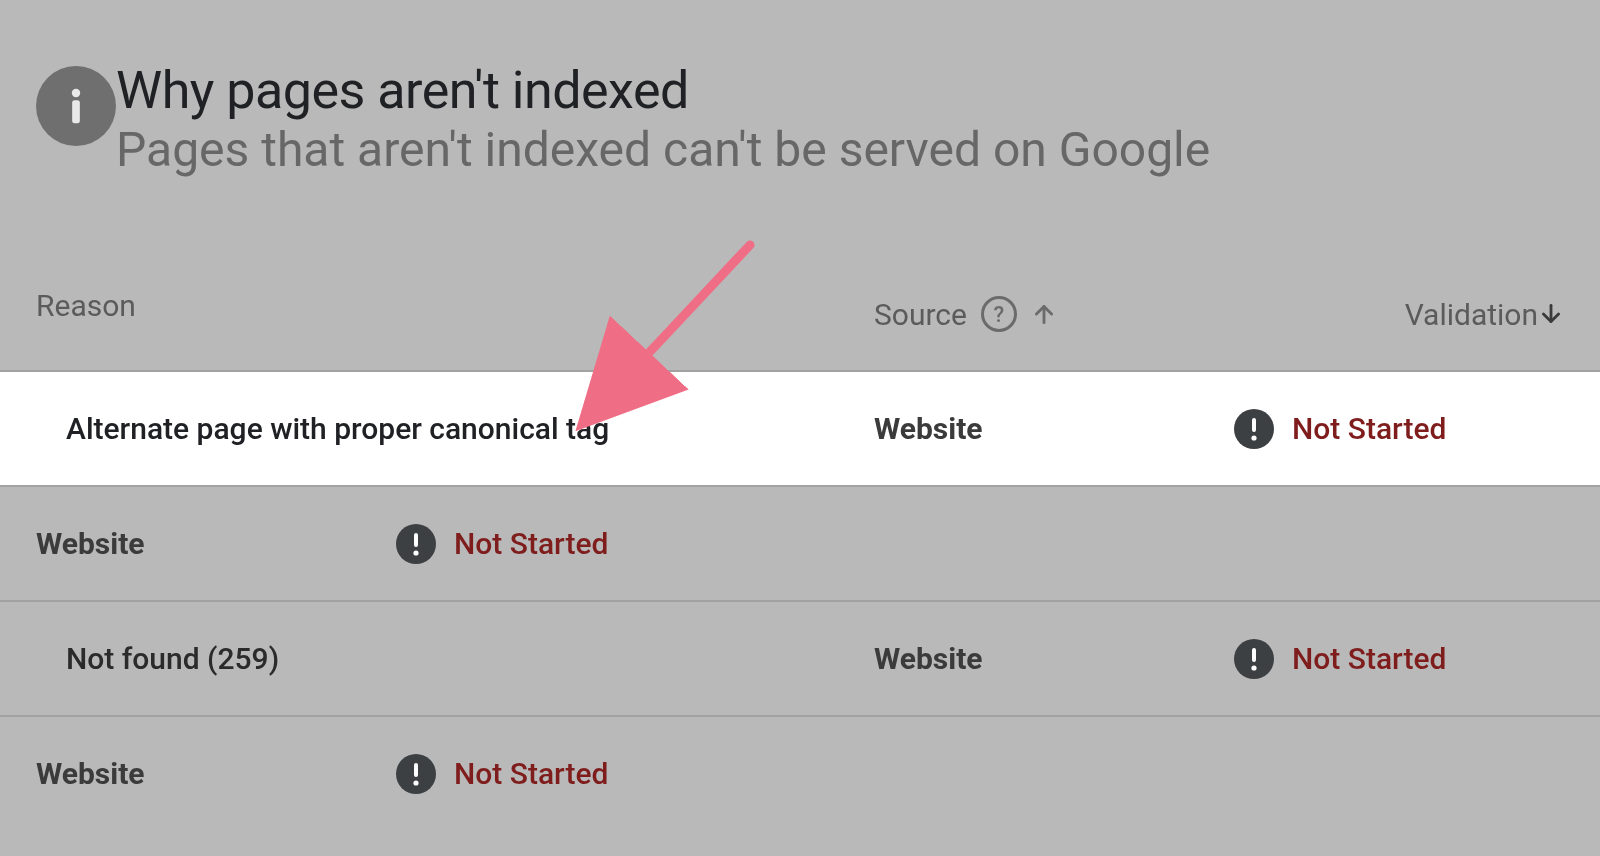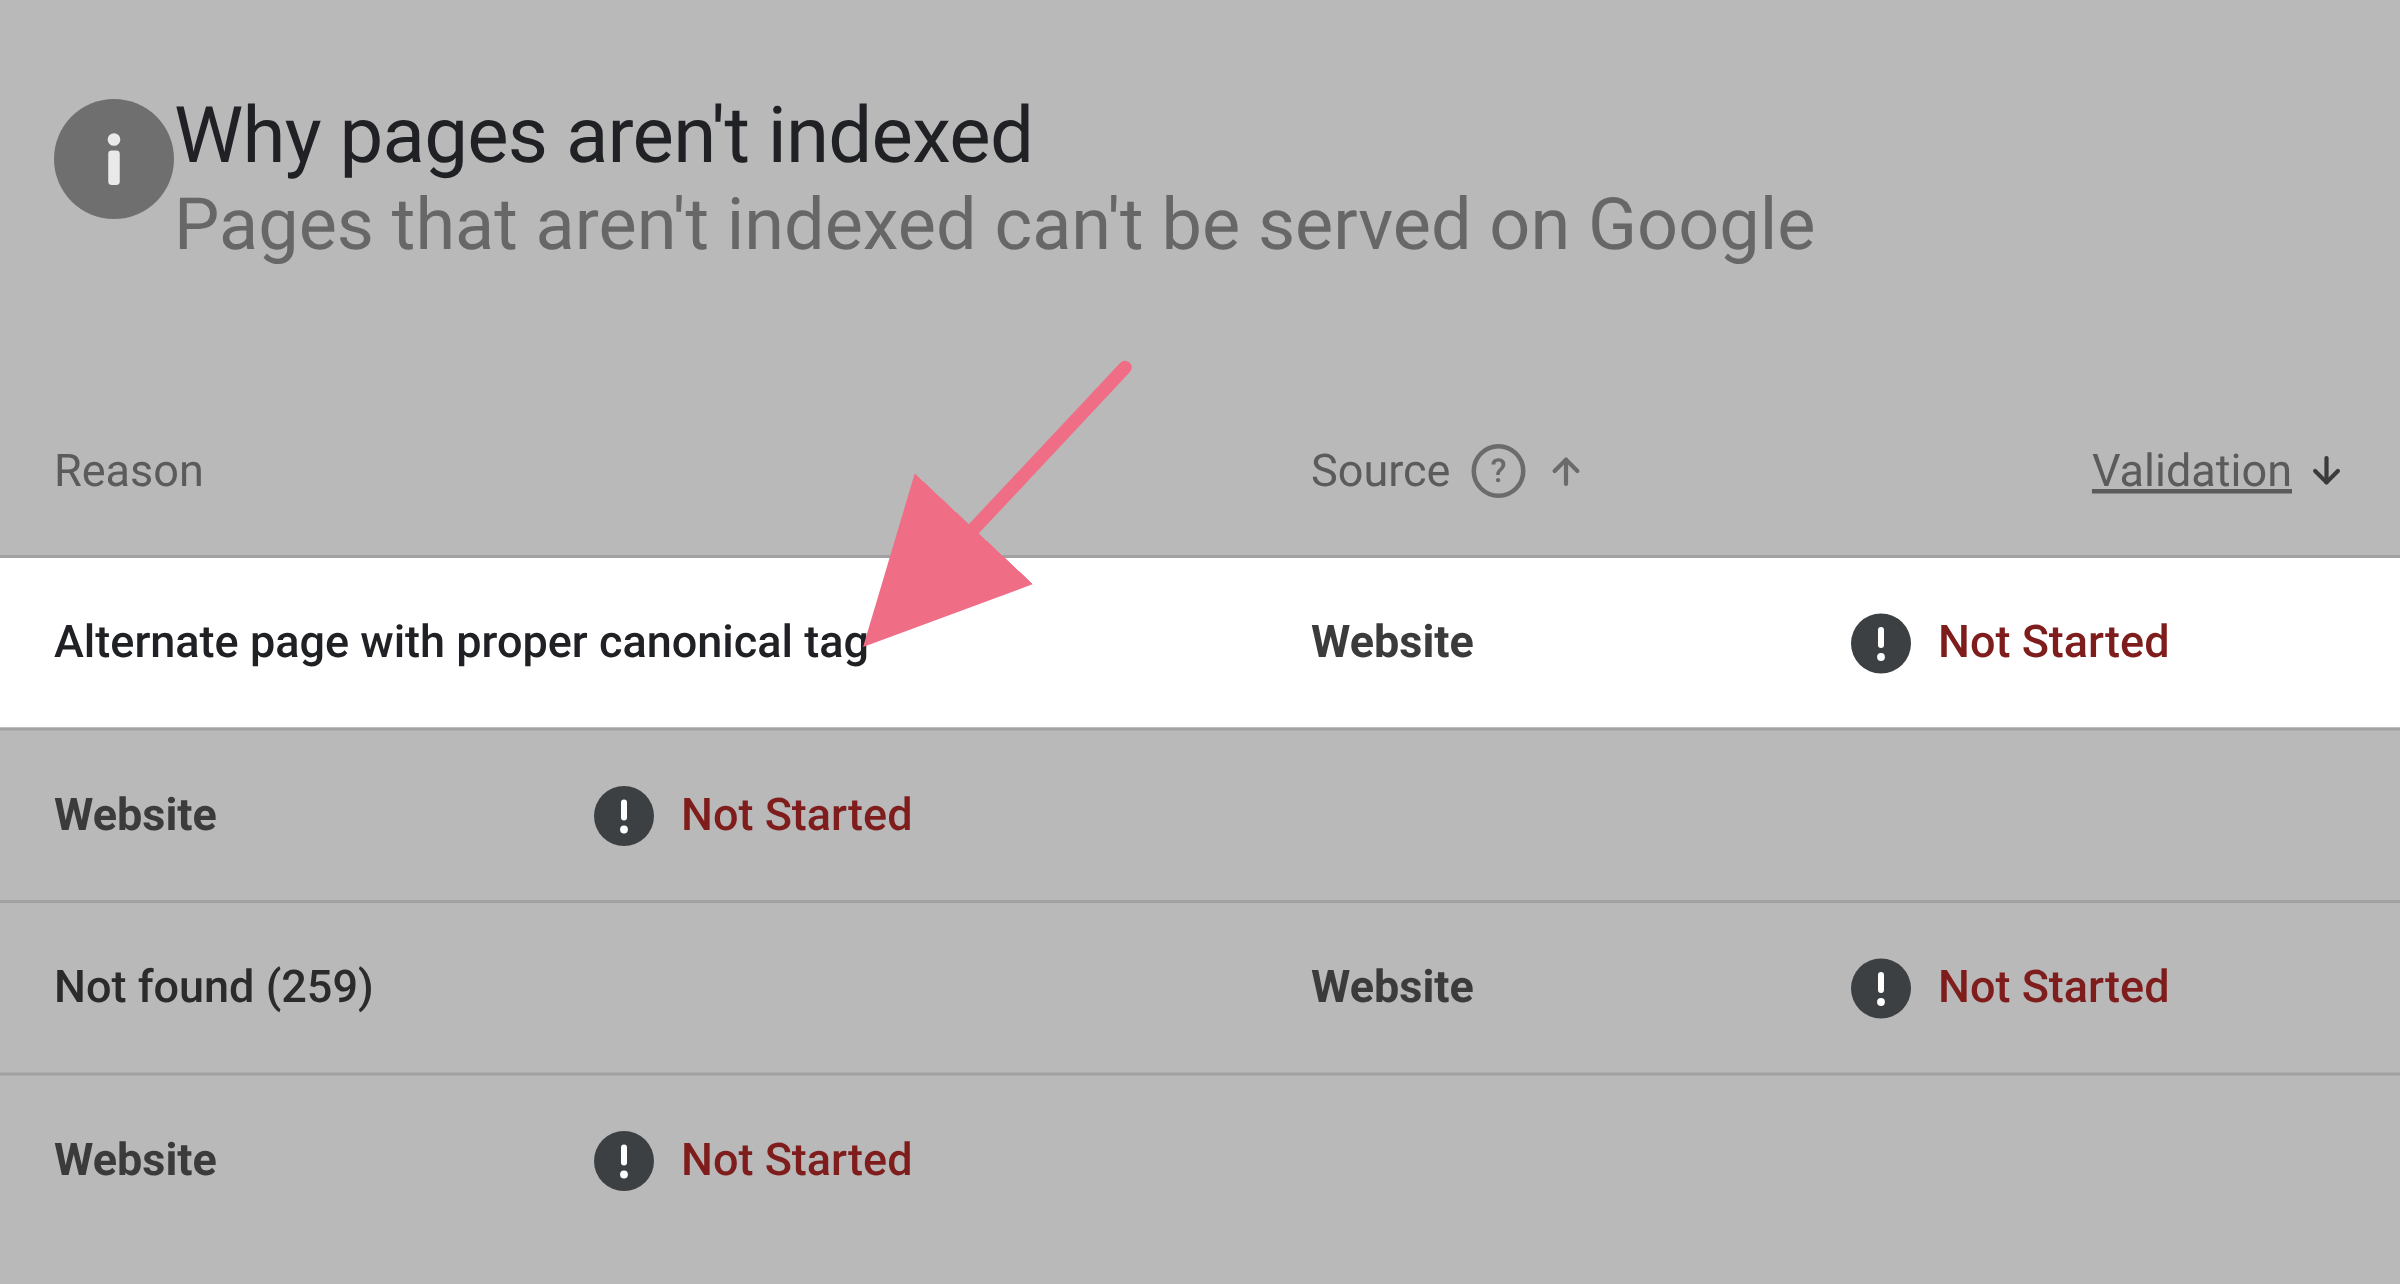--- a/index.html
+++ b/index.html
@@ -36,21 +36,20 @@
     letter-spacing: -0.5px;
   }
   .titles .subtitle {
     font-size: 48px;
     font-weight: 400;
     color: #676767;
   }
 
   .table-head {
     display: flex;
-    align-items: center;
     padding: 0 36px;
     margin-top: 110px;
     height: 52px;
     color: #5b5b5b;
     font-size: 30px;
   }
   .col-reason { flex: 1 1 auto; }
   .col-source {
     width: 350px;
     display: flex;
@@ -60,22 +59,20 @@
   .col-validation {
     width: 340px;
     display: flex;
     align-items: center;
     justify-content: flex-end;
     gap: 10px;
   }
   .col-validation .label-wrap {
     display: flex;
     align-items: center;
-    gap: 10px;
-    text-decoration: underline;
   }
 
   .help-circle {
     width: 36px; height: 36px;
     border: 3px solid #6b6b6b;
     border-radius: 50%;
     display: flex;
     align-items: center;
     justify-content: center;
     font-size: 22px;
@@ -93,21 +90,21 @@
     border-top: 2px solid #a2a2a2;
     font-size: 30px;
     color: #2b2b2b;
     cursor: pointer;
   }
   .row.highlight {
     background: #ffffff;
     border-top-color: #a2a2a2;
     color: #202124;
   }
-  .row .col-reason { font-weight: 500; color: #2b2b2b; }
+  .row .col-reason { font-weight: 500; color: #2b2b2b; margin-left: 30px; }
   .row.highlight .col-reason { color: #202124; }
   .row .col-source { color: #3b3b3b; font-weight: 700; }
   .row .col-validation { font-weight: 500; color: #7f1d1d; }
 
   .status-icon {
     width: 40px; height: 40px;
     border-radius: 50%;
     background: #3c4043;
     display: flex;
     align-items: center;

